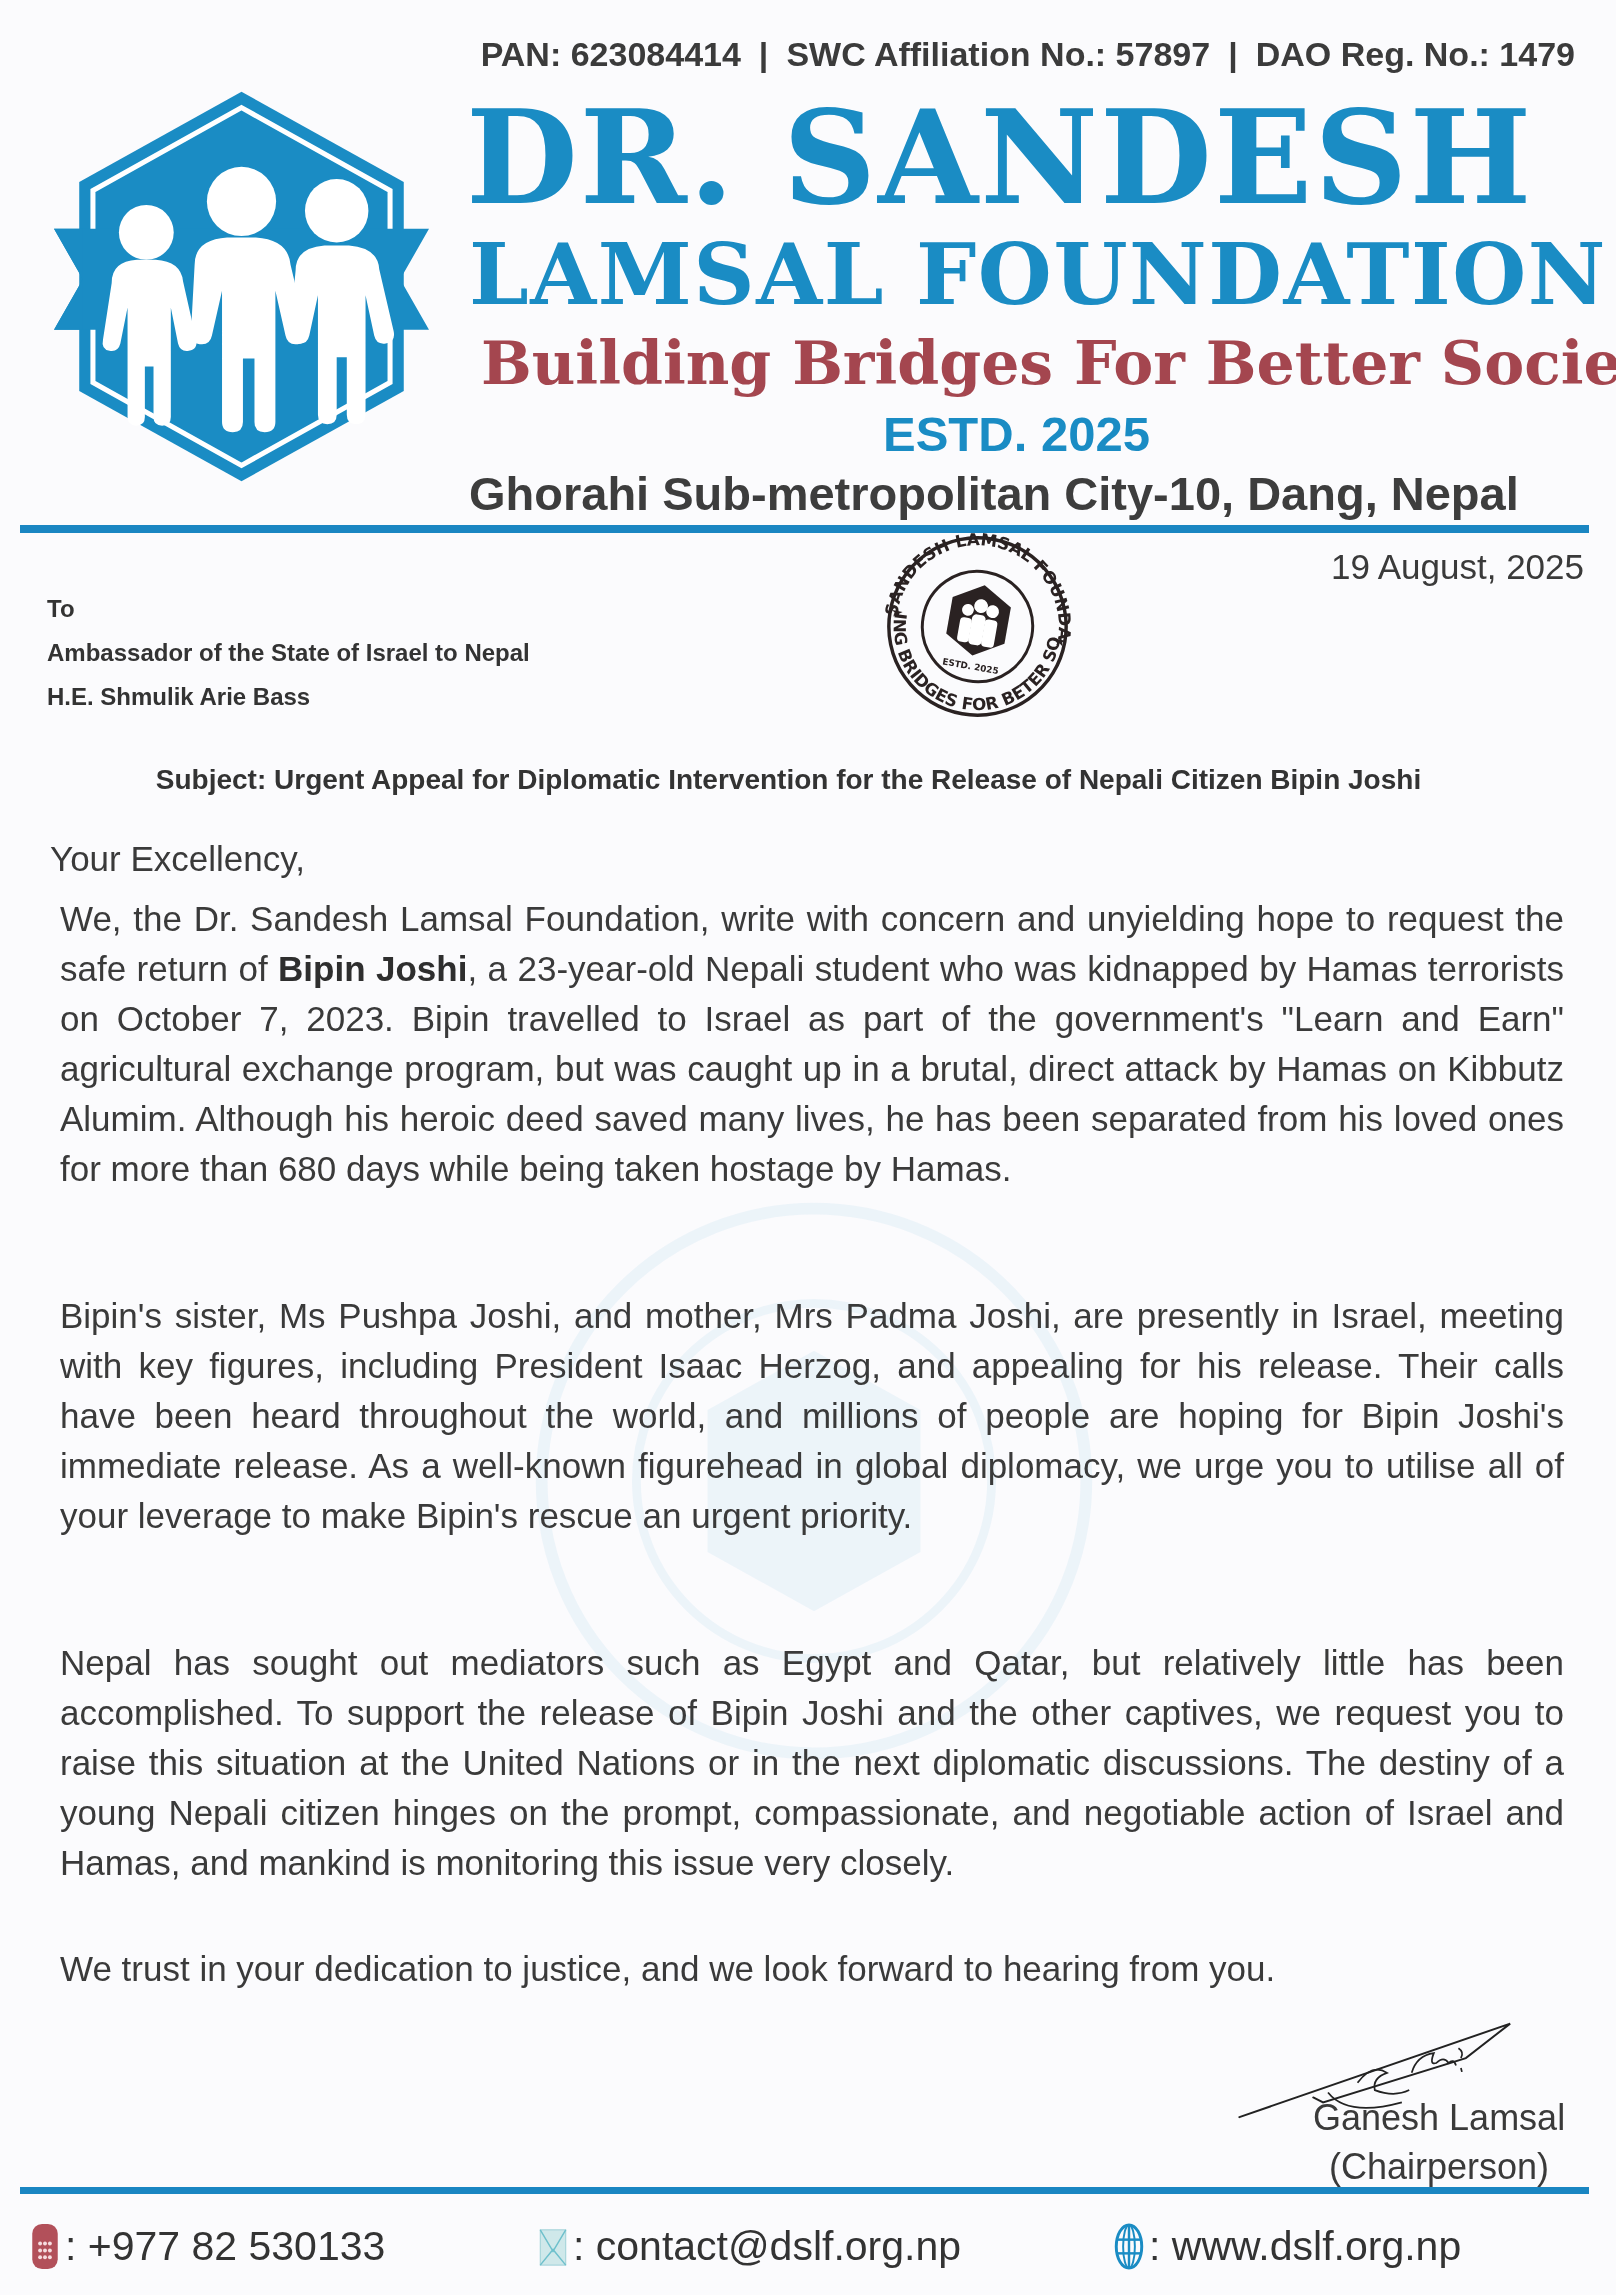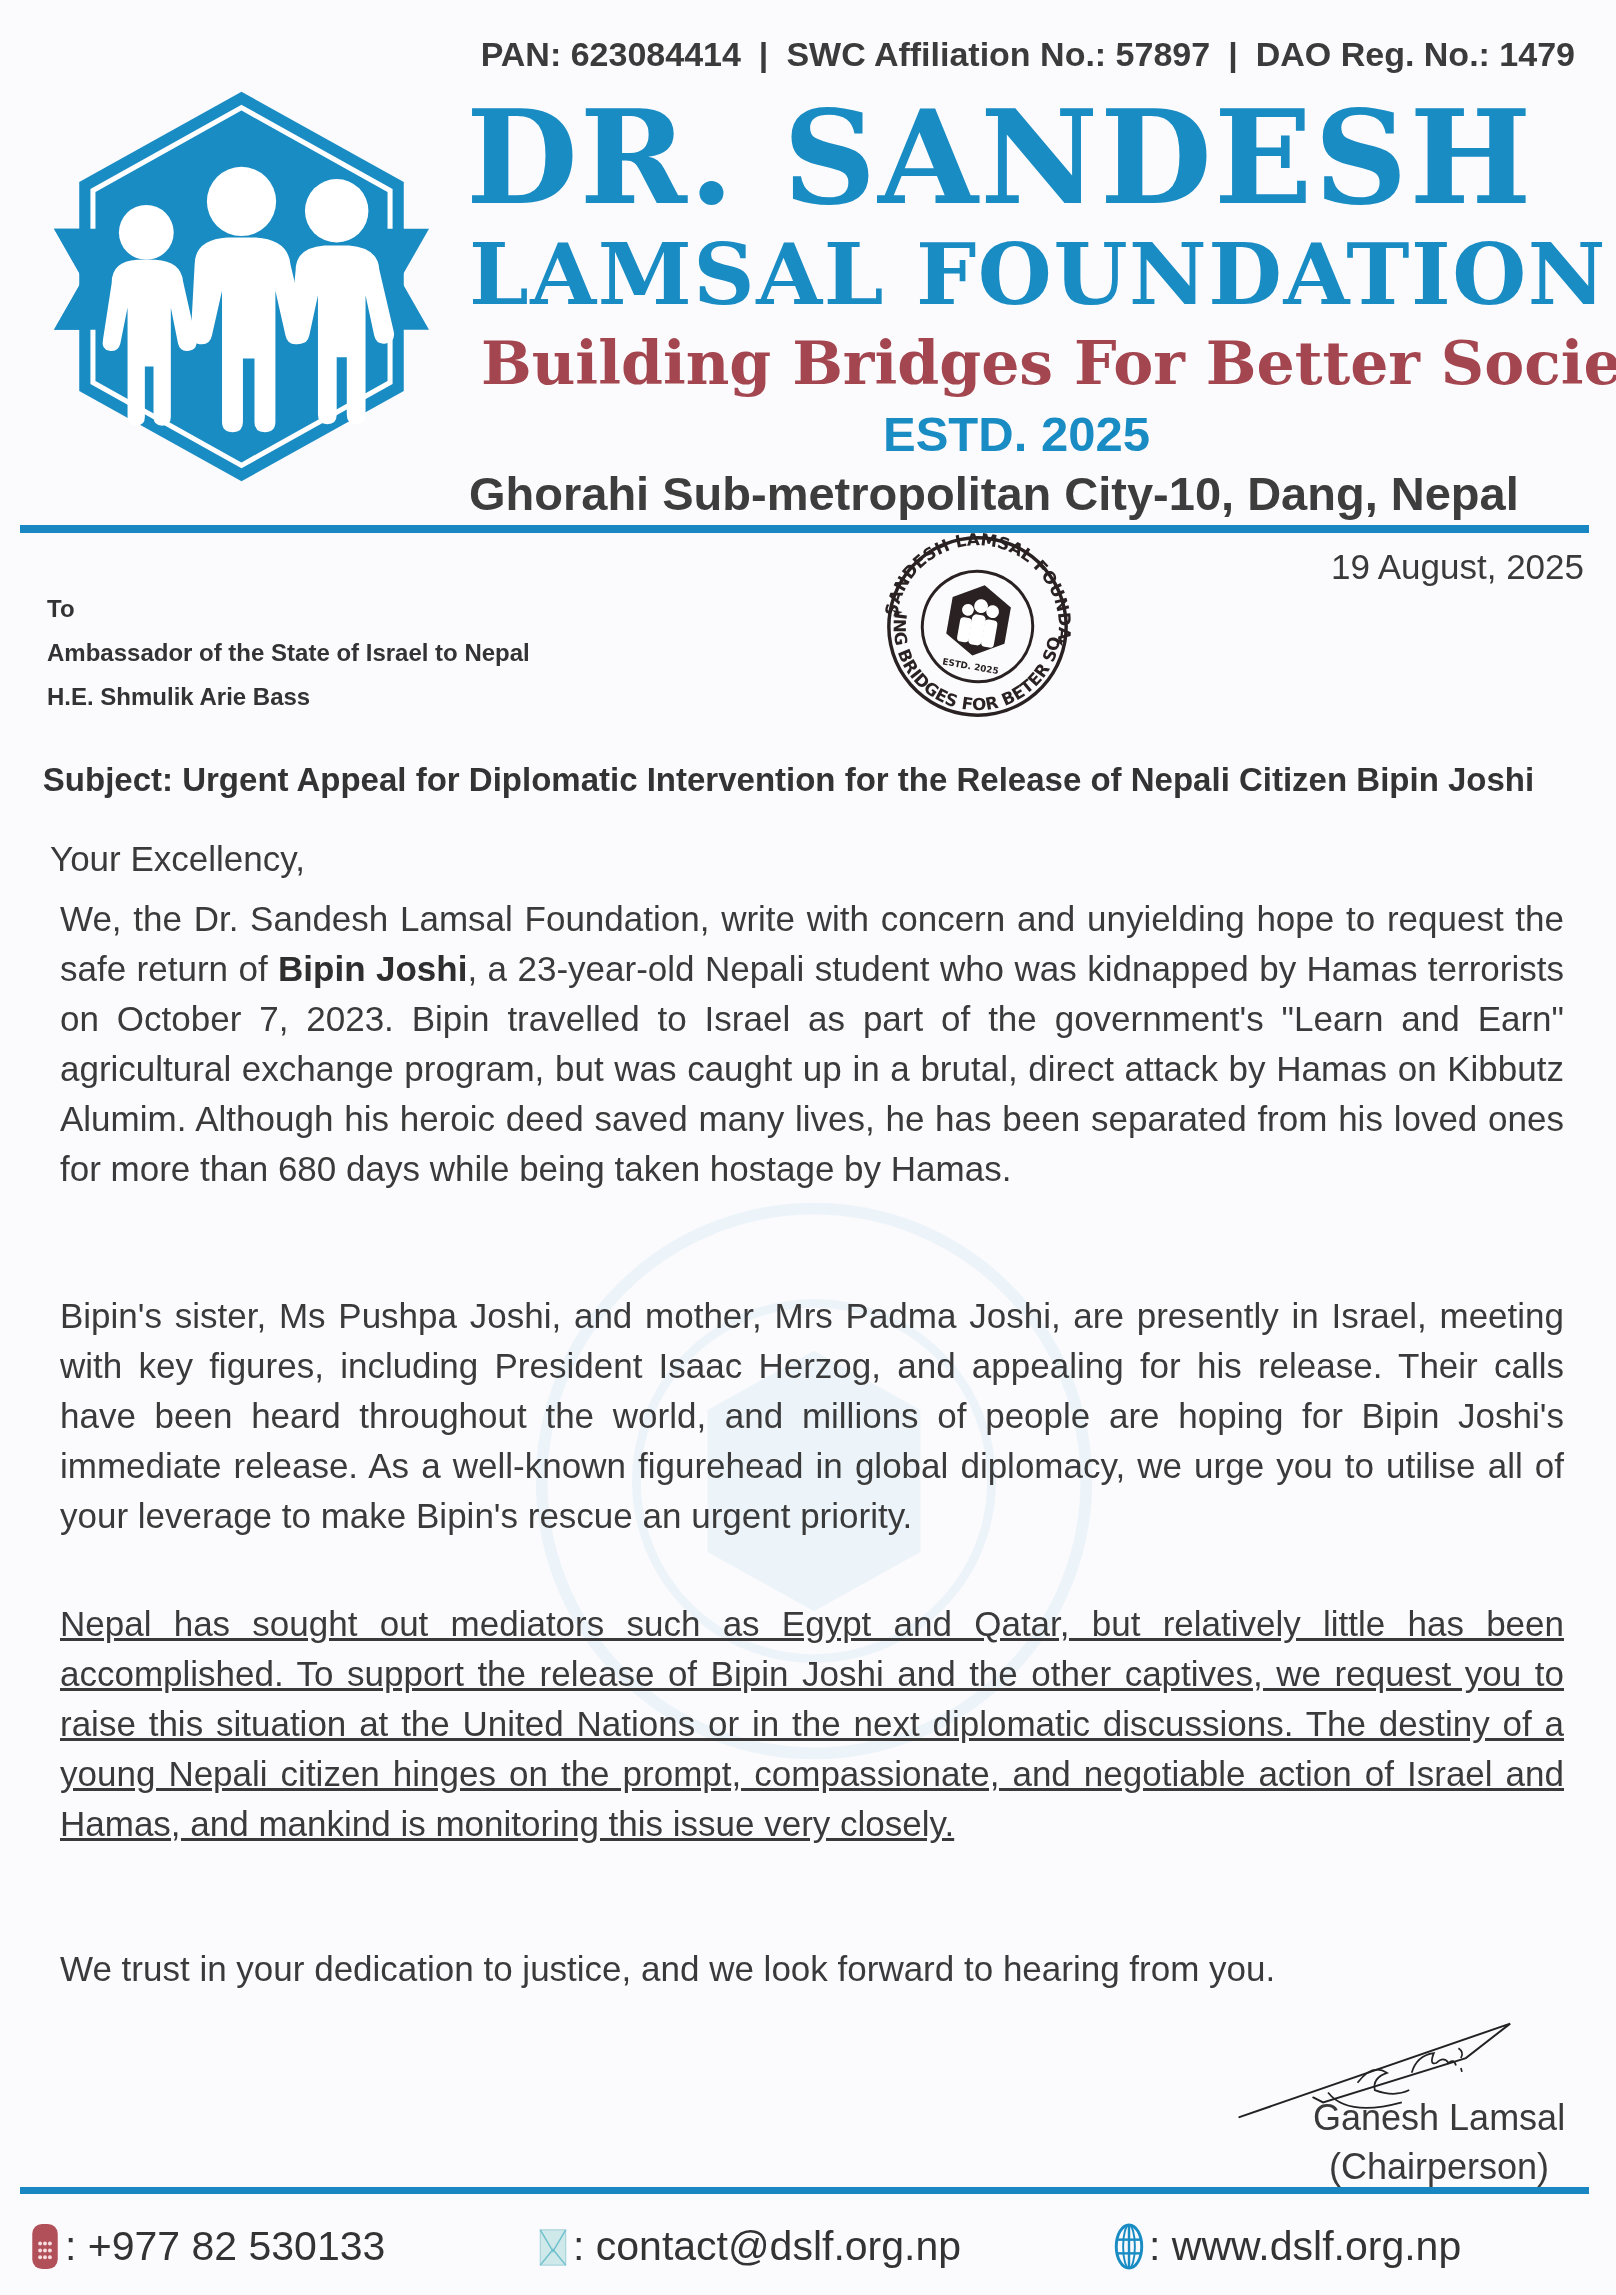--- a/index.html
+++ b/index.html
@@ -41,31 +41,31 @@
   }
   .rule { left: 20px; width: 1569px; height: 8px; background: #1a86c2; }
   .rule.top { top: 525px; }
   .rule.bottom { top: 2187px; height: 7px; }
   .stamp { left: 859px; top: 528px; width: 237px; height: 197px; }
   .date { right: 33px; top: 545px; font-size: 35px; line-height: 44px; color: #3a3a3a; }
   .to-block { left: 47px; top: 587px; font-weight: bold; font-size: 24px; line-height: 44px; color: #333; }
   .to-block div { white-space: nowrap; }
   .subject {
     left: 0; width: 1577px; top: 758px; text-align: center; font-weight: bold;
-    font-size: 33px; line-height: 44px; color: #333; white-space: nowrap;
+    font-size: 28px; line-height: 44px; color: #333; white-space: nowrap;
   }
   .body-text {
     left: 50px; width: 1524px; font-size: 35px; line-height: 50px; color: #3a3a3a;
     text-align: justify;
   }
   .body-text p { margin: 10px; }
   .salutation { top: 834px; }
   .para1 { top: 884px; }
   .para2 { top: 1281px; }
-  .para3 { top: 1589px; text-decoration: underline; }
+  .para3 { top: 1628px; }
   .para4 { top: 1934px; }
   .para3 p, .para4 p, .para2 p, .para1 p { text-align-last: left; }
   b.hl { font-weight: bold; color: #2e2e2e; }
   .signature { left: 1234px; top: 1999px; width: 316px; height: 128px; }
   .signer { left: 1313px; top: 2093px; font-size: 36px; line-height: 49px; color: #3a3a3a; text-align: center; }
   .footer { top: 2219px; font-size: 41px; line-height: 54px; color: #333; white-space: nowrap; display: flex; align-items: center; }
   .footer .ico { width: 30px; height: 49px; margin-right: 5px; display: inline-block; }
   .f-phone { left: 30px; }
   .f-email { left: 538px; }
   .f-web { left: 1114px; }

